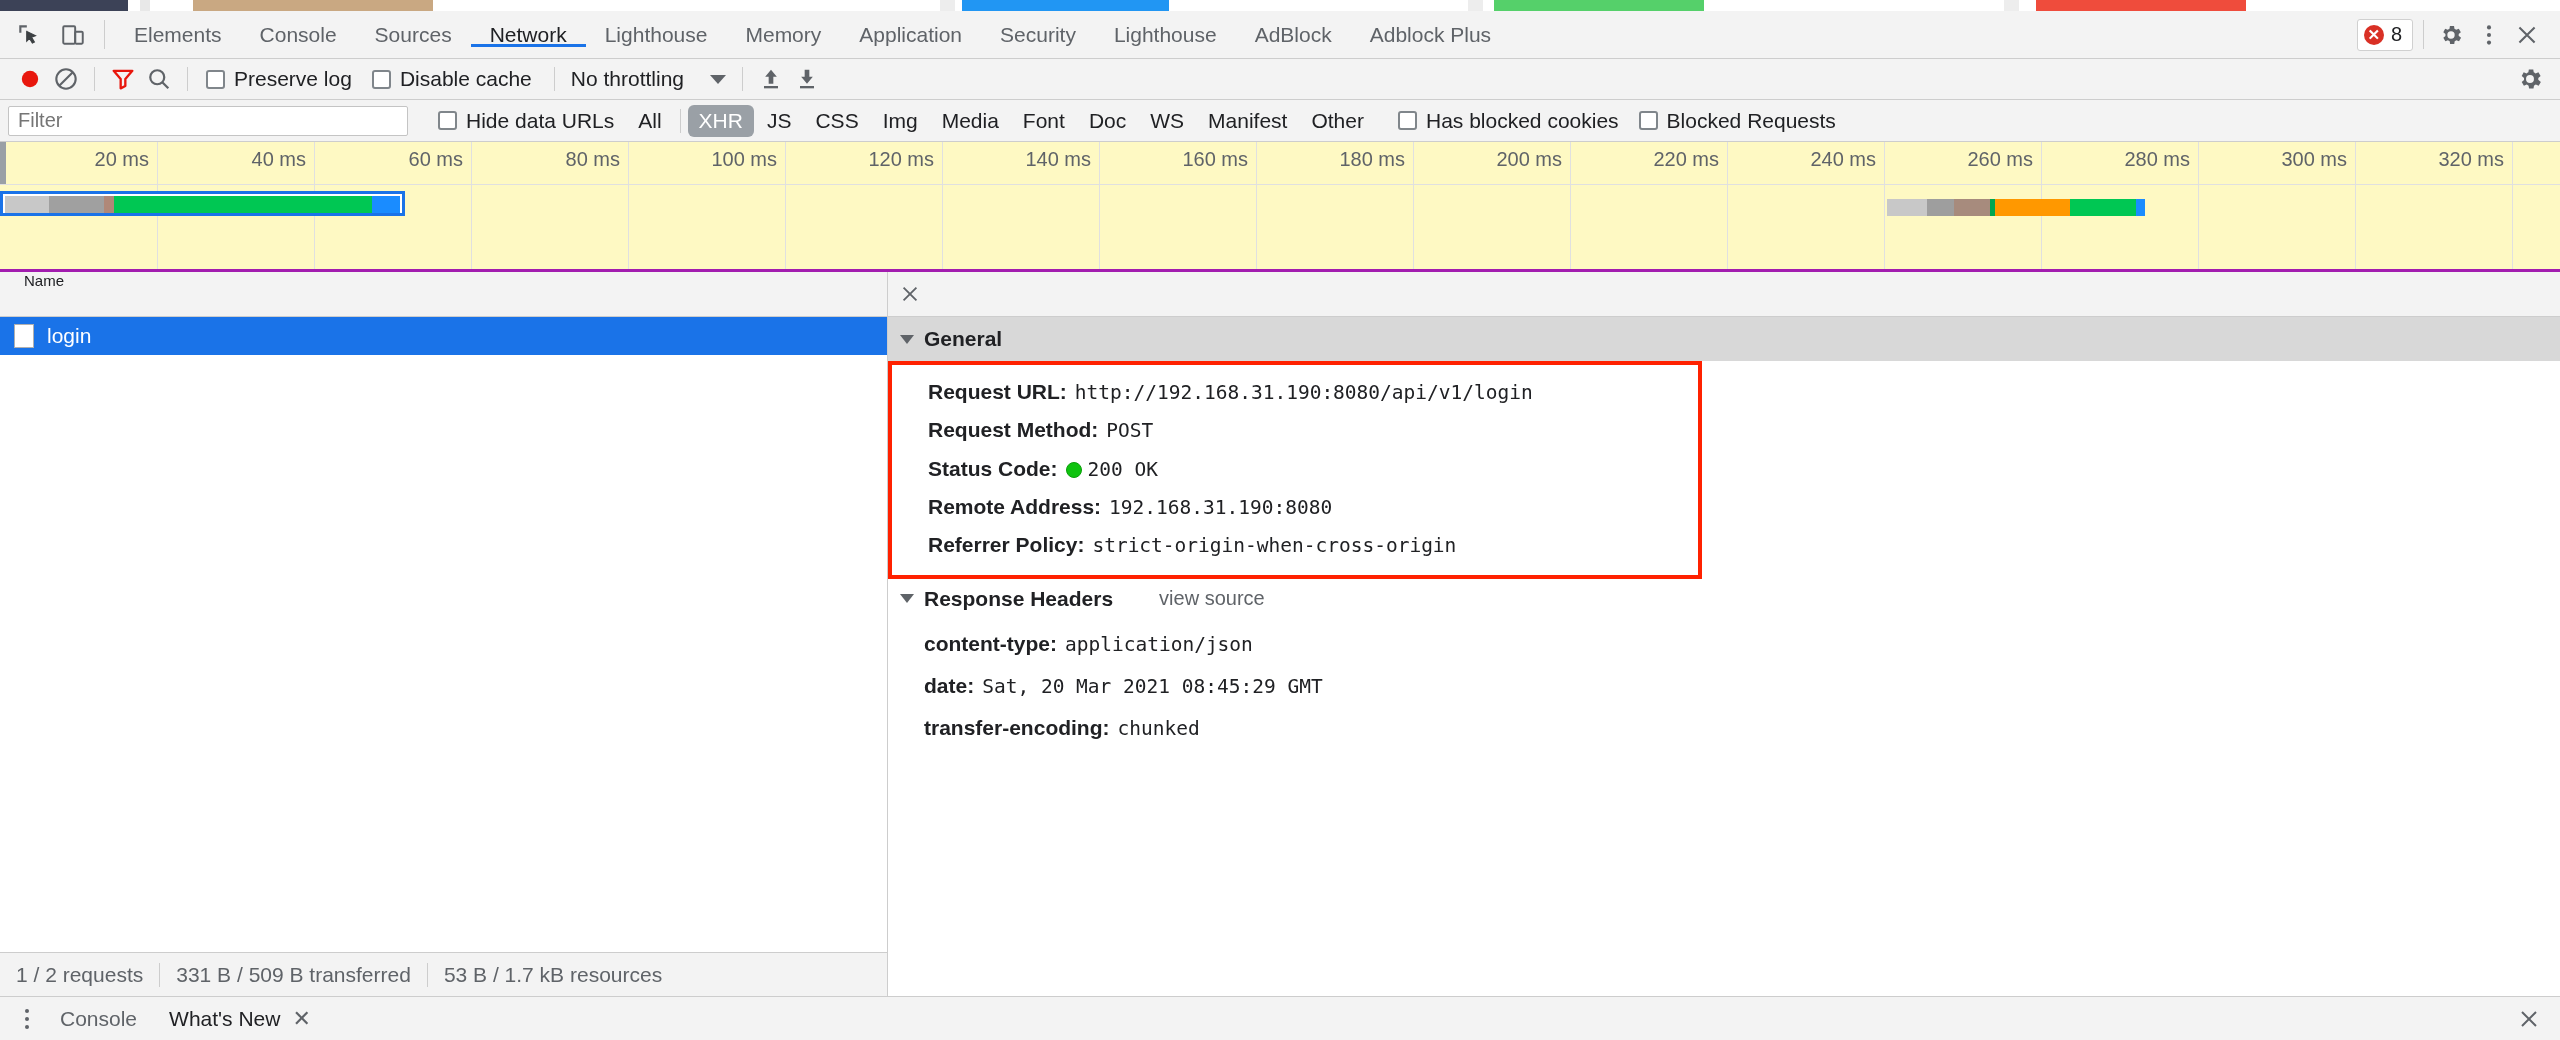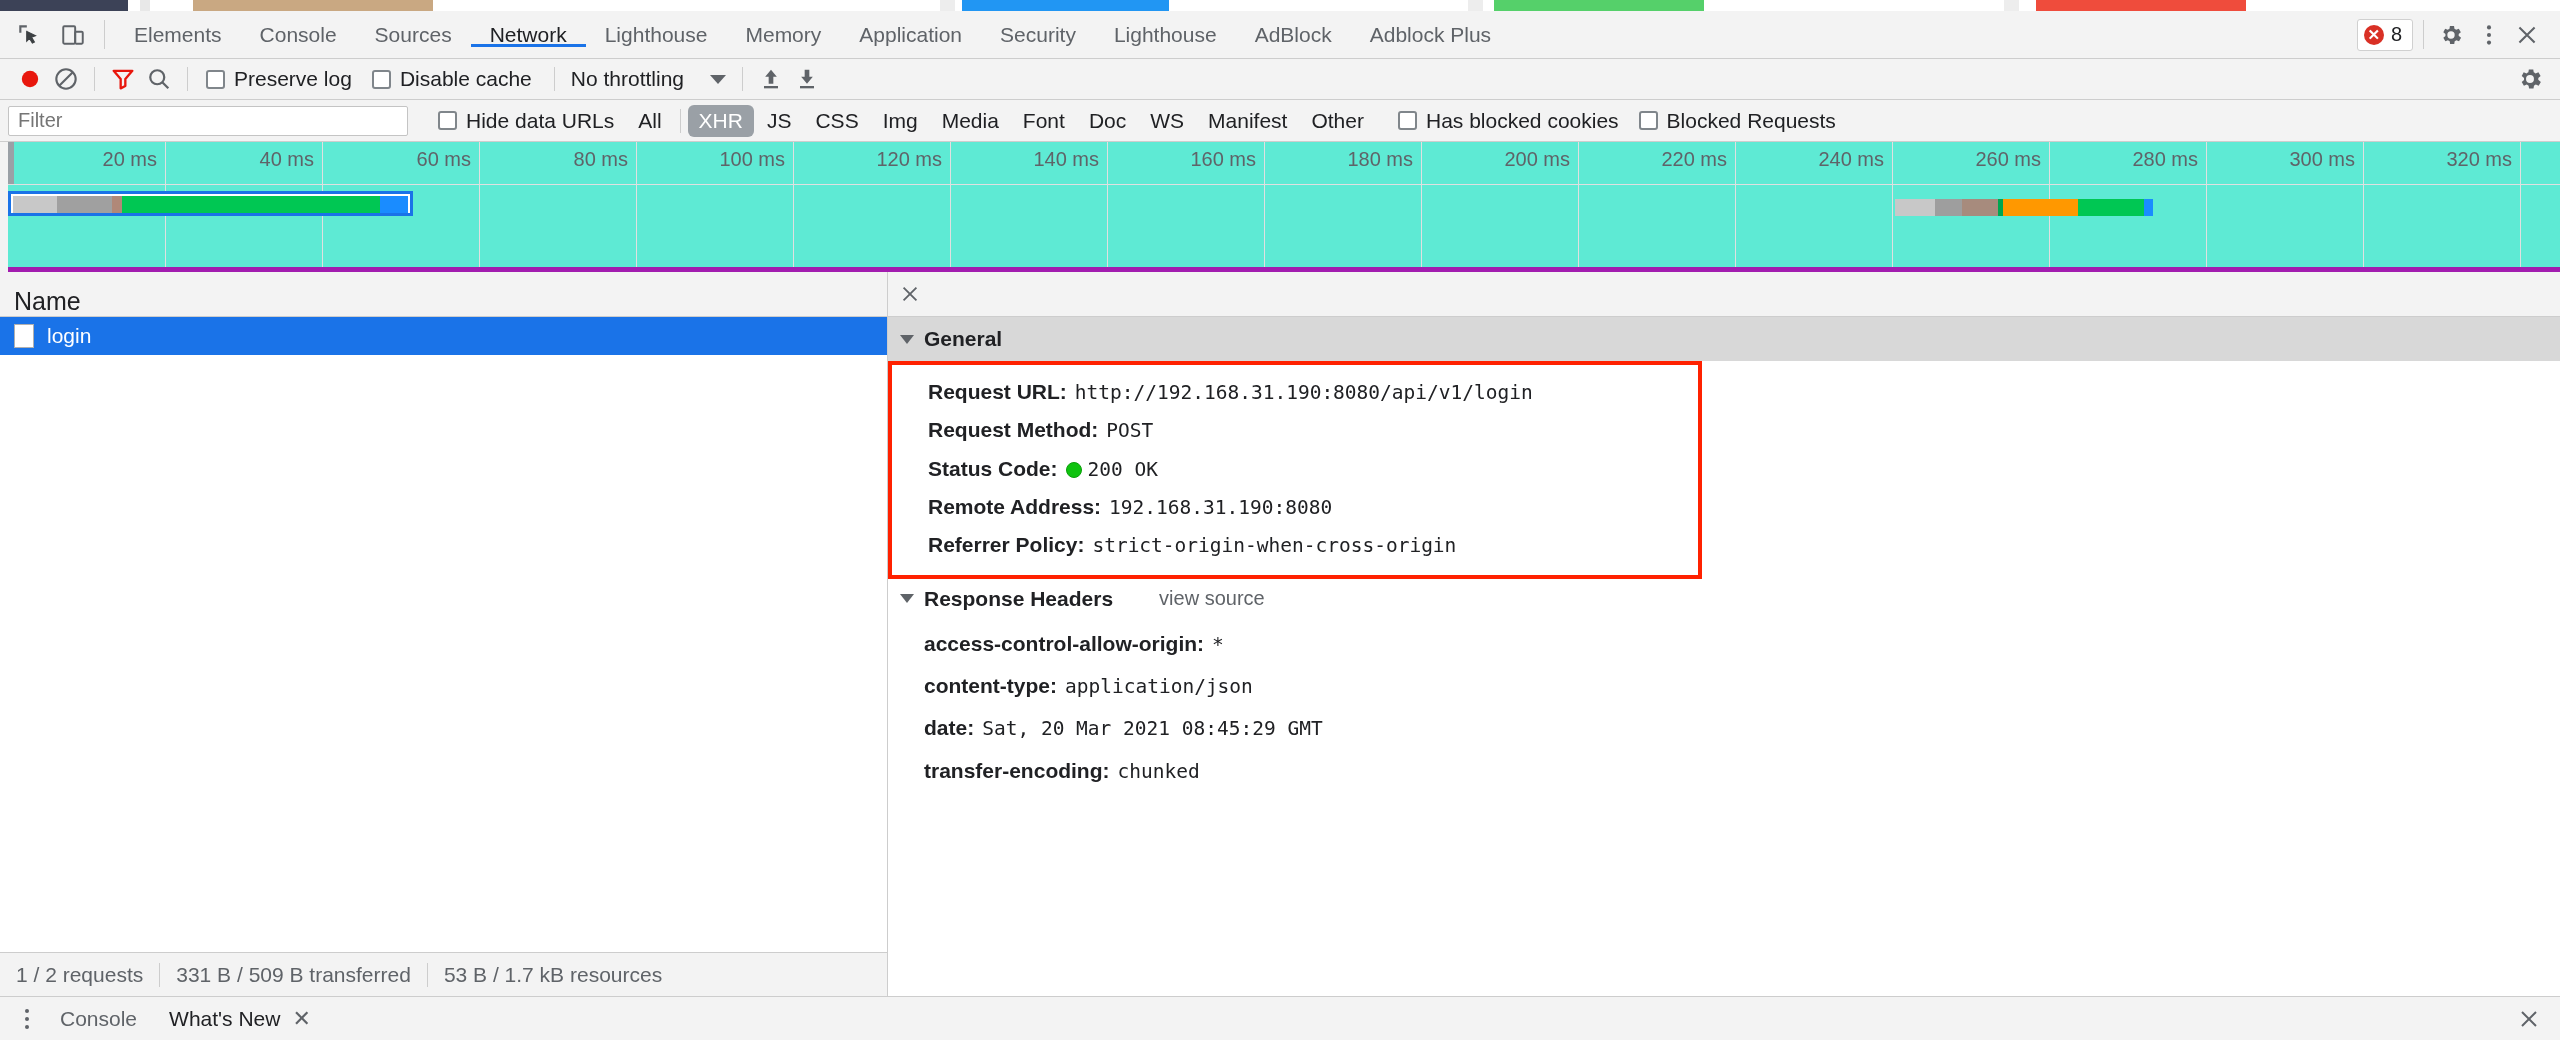--- a/index.html
+++ b/index.html
@@ -122,23 +122,23 @@
   .ftype {
     font-size: 21px; color: #202124;
     padding: 4px 11px; border-radius: 6px;
     cursor: pointer; white-space: nowrap; margin: 0 1px;
   }
   .ftype.active { background: #9aa0a6; color: #ffffff; }
 
   
   #overview {
     height: 130px; min-height: 130px;
-    background: #5eead4;
-    border-bottom: 5px solid #a21caf;
-    position: relative; overflow: hidden; margin-left: 8px;
+    background: #fef9c3;
+    border-bottom: 3px solid #a21caf;
+    position: relative; overflow: hidden;
   }
   #ov-ruler { position: absolute; top: 0; left: 0; right: 0; height: 130px; }
   .ov-div {
     position: absolute; top: 0; bottom: 0; width: 1px;
     background: #e0e0e0;
   }
   .ov-lbl {
     position: absolute; top: 6px;
     font-size: 20px; color: #5f6368;
     transform: translateX(-100%);
@@ -159,25 +159,25 @@
 
   
   #req-pane {
     width: 888px; min-width: 888px;
     display: flex; flex-direction: column;
     border-right: 1px solid #cdcdcd;
     background: #ffffff;
   }
   #req-head {
     height: 45px; min-height: 45px;
-    display: flex; align-items: flex-end;
+    display: flex; align-items: flex-start;
     background: #f3f3f3;
     border-bottom: 1px solid #cdcdcd;
-    padding-left: 14px;
-    font-size: 25px; color: #202124;
+    padding-left: 24px;
+    font-size: 15px; color: #202124;
   }
   #req-list { flex: 1; overflow: hidden; background: #fff; }
   .req-row {
     height: 38px; display: flex; align-items: center;
     padding-left: 14px; gap: 13px; cursor: pointer;
     font-size: 21px;
   }
   .req-row.selected { background: #1a73e8; color: #ffffff; }
   .file-ico {
     width: 20px; height: 24px; background: #ffffff;
@@ -584,24 +584,20 @@
               <span class="v">strict-origin-when-cross-origin</span>
             </div>
           </div>
         <div class="sec-head plain">
           <span class="tri"></span>
           <span>Response Headers</span>
           <span class="view-src">view source</span>
         </div>
         <div id="resp-list">
             <div class="hrow">
-              <span class="k">access-control-allow-origin:</span>
-              <span class="v">*</span>
-            </div>
-            <div class="hrow">
               <span class="k">content-type:</span>
               <span class="v">application/json</span>
             </div>
             <div class="hrow">
               <span class="k">date:</span>
               <span class="v">Sat, 20 Mar 2021 08:45:29 GMT</span>
             </div>
             <div class="hrow">
               <span class="k">transfer-encoding:</span>
               <span class="v">chunked</span>

